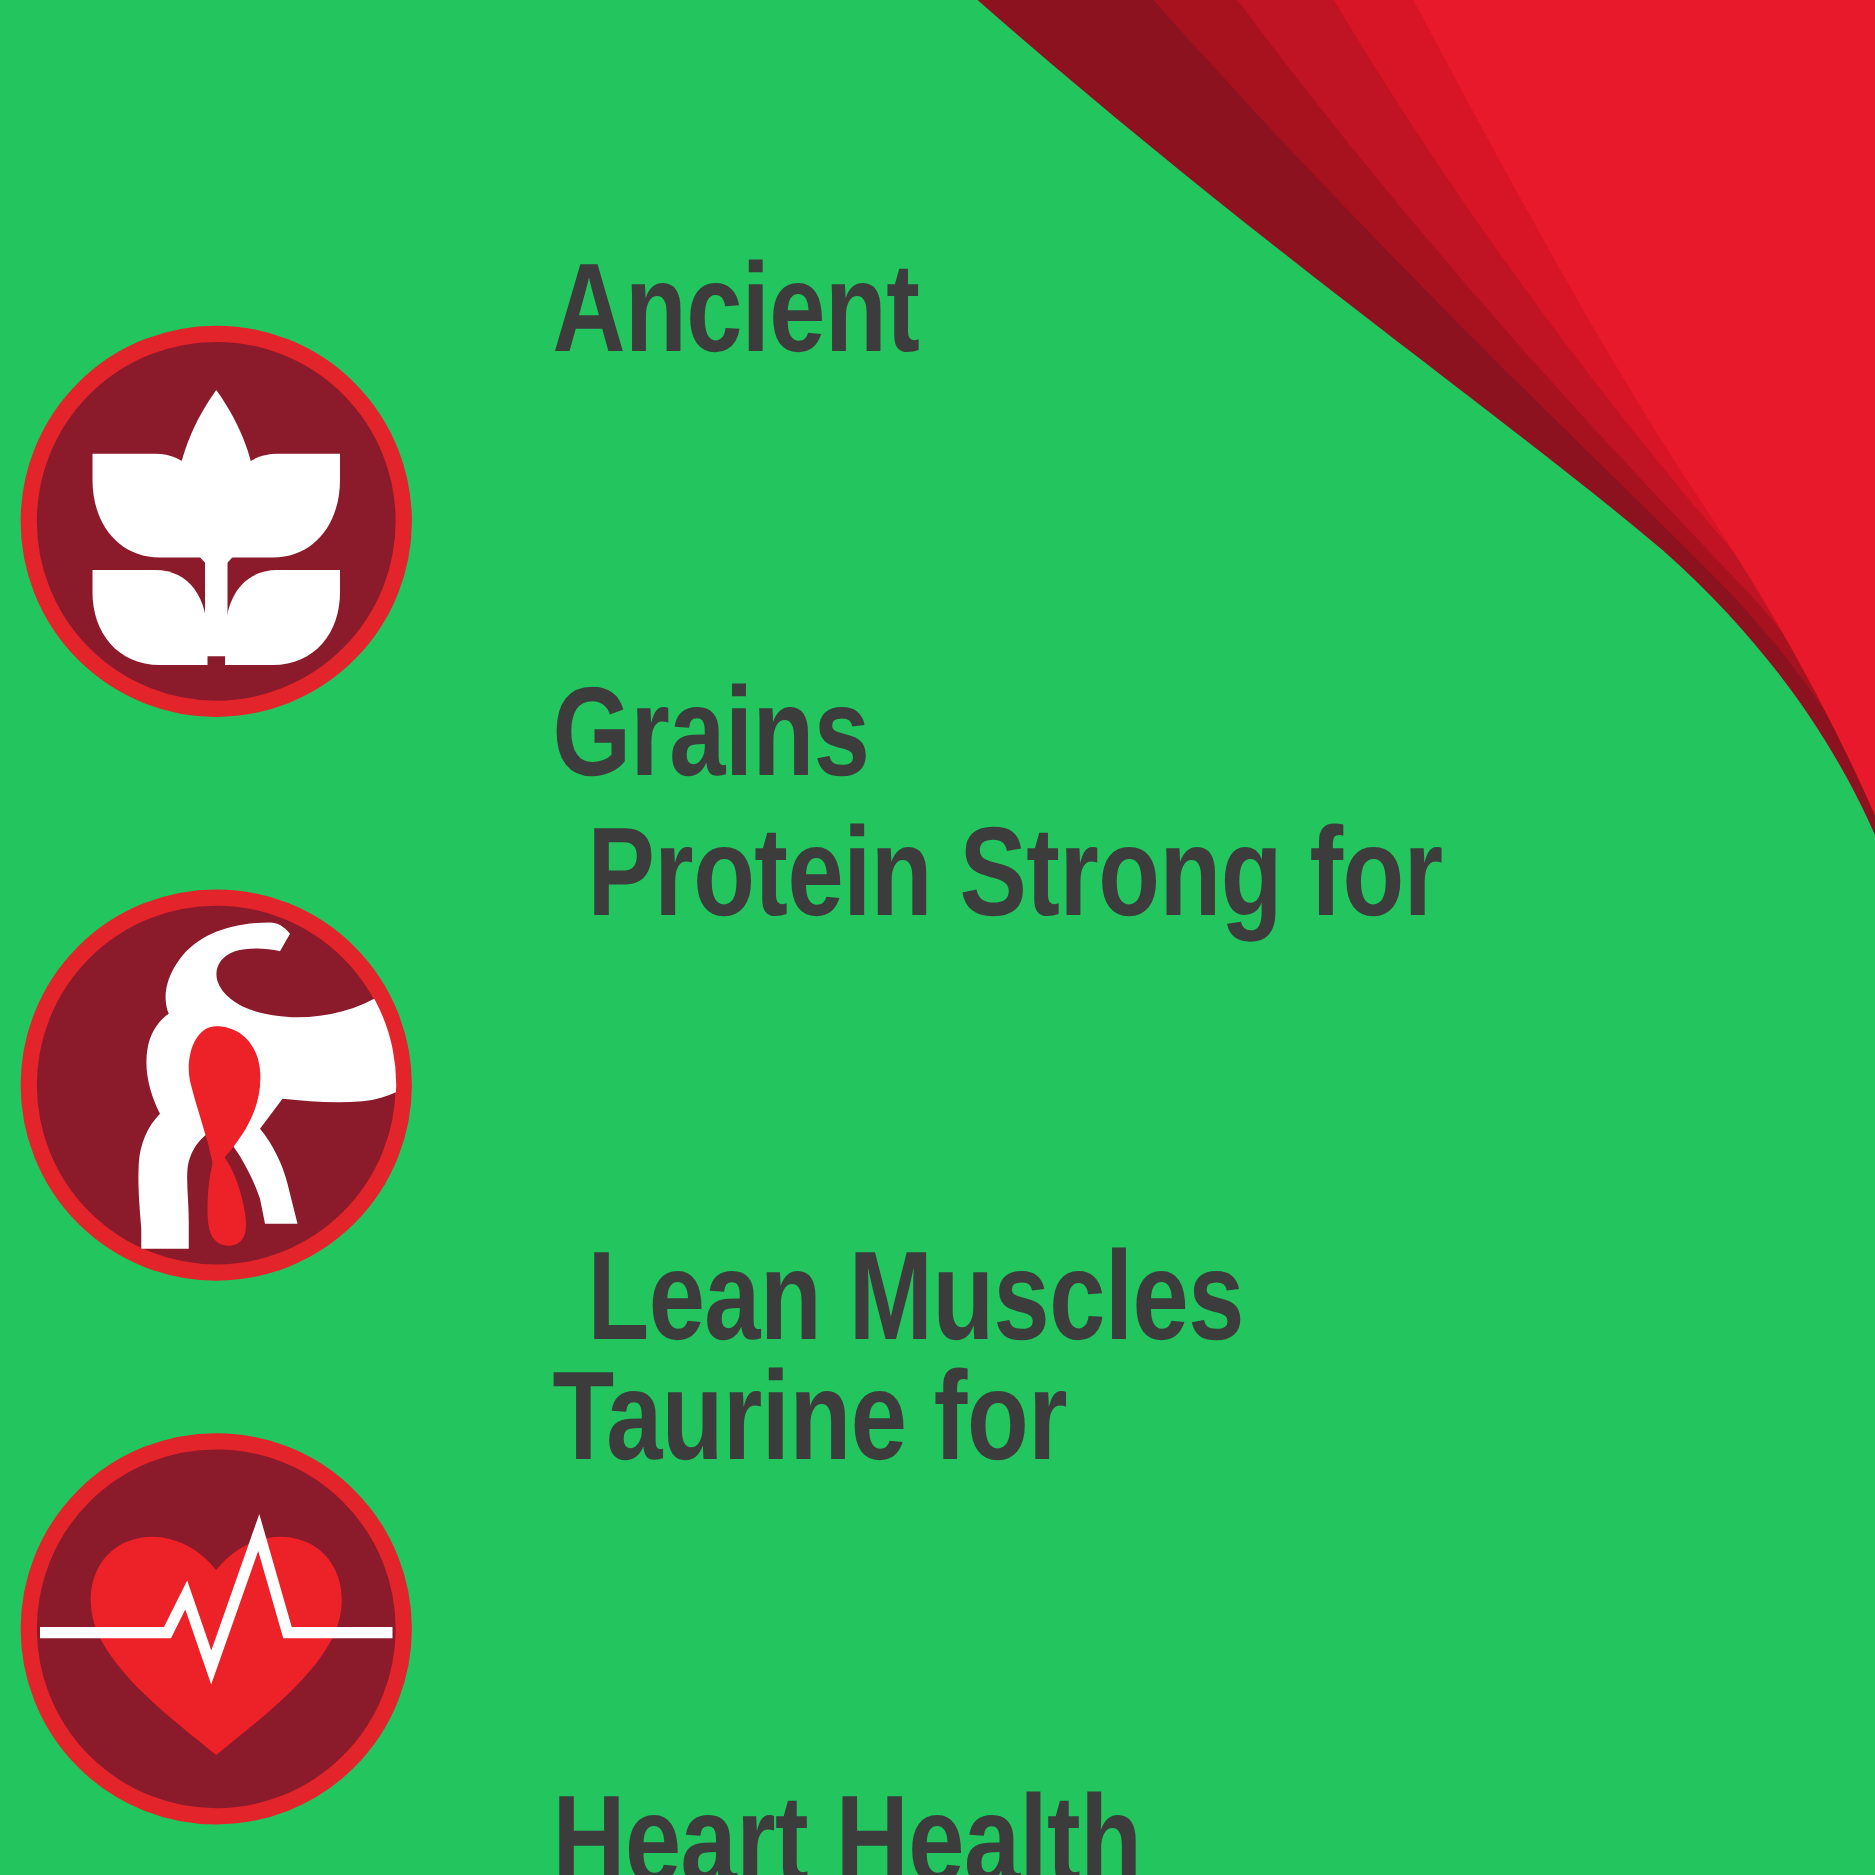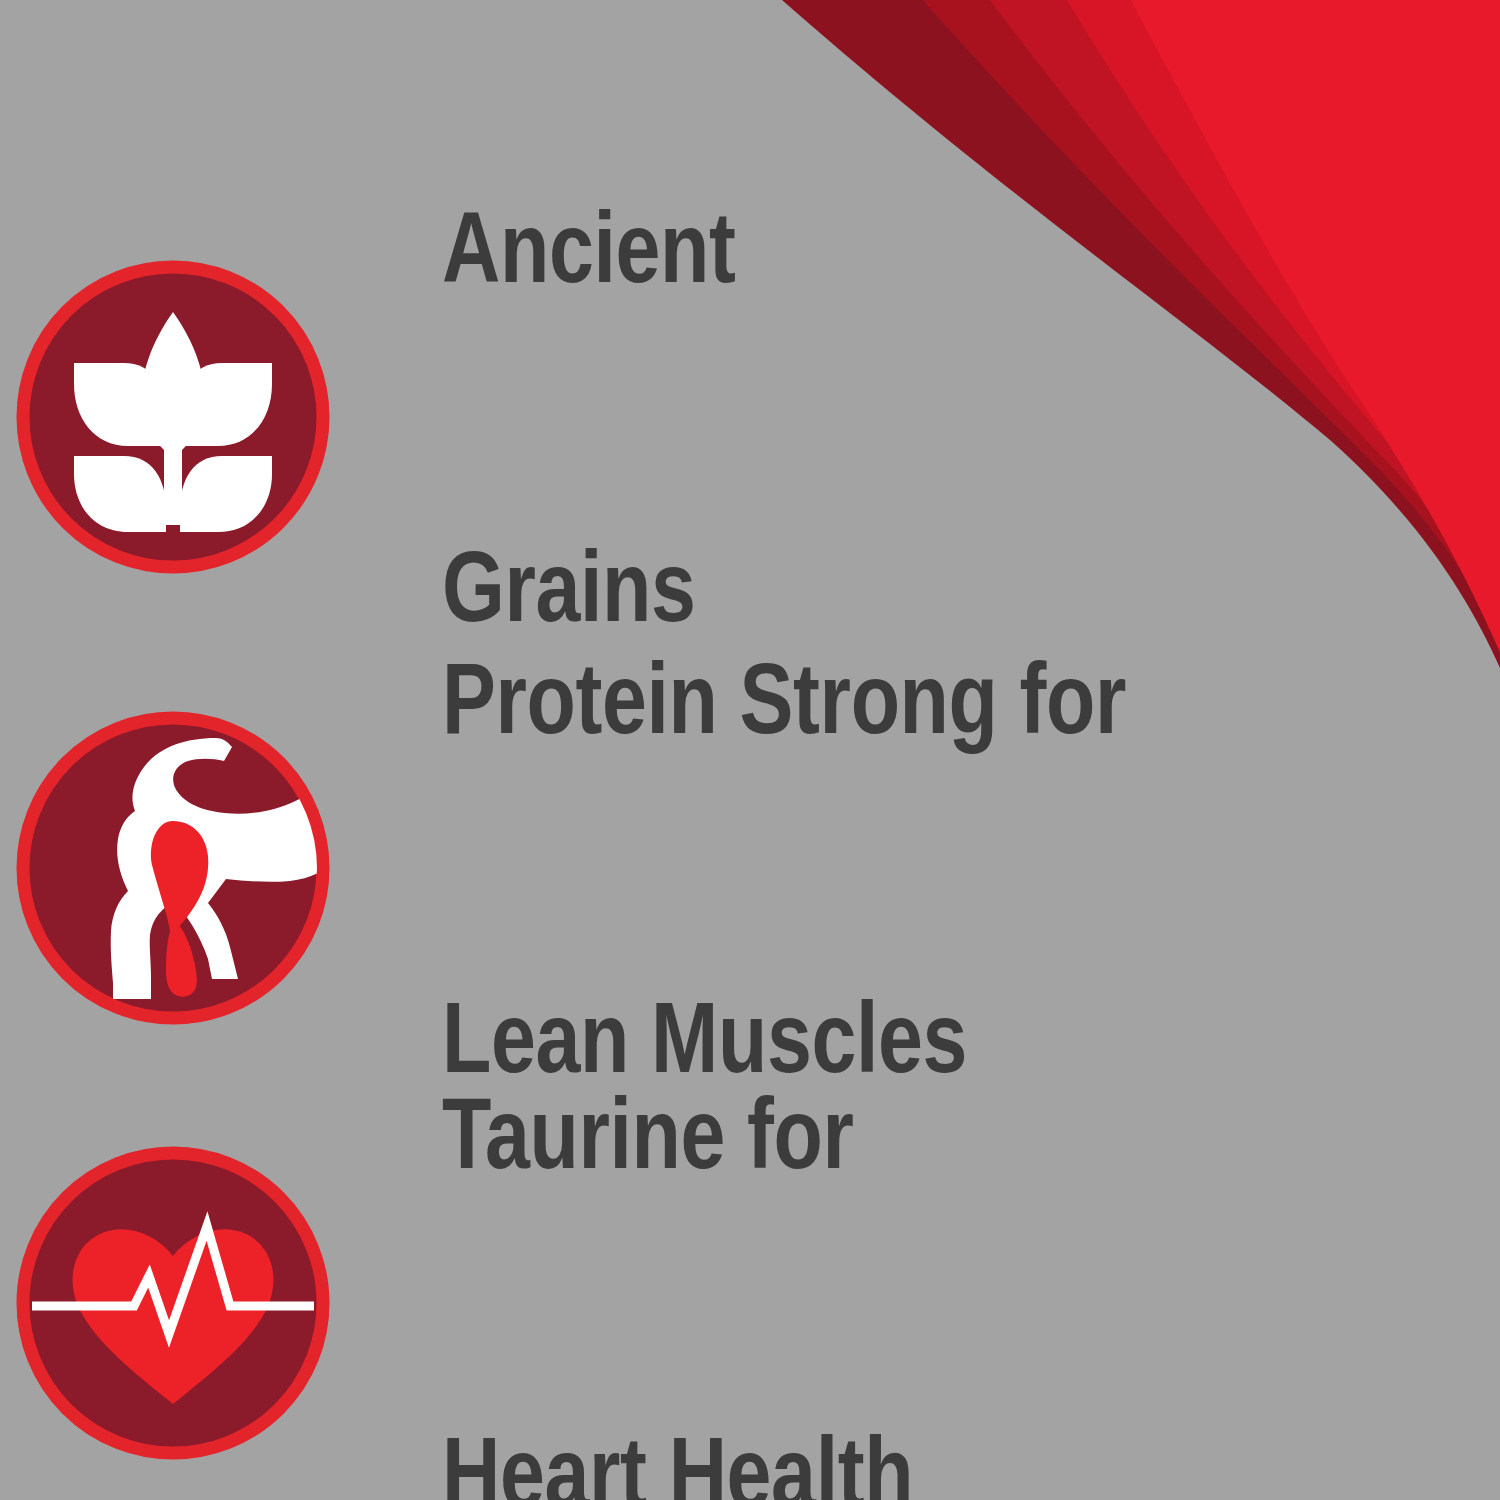--- a/index.html
+++ b/index.html
@@ -7,21 +7,21 @@
     padding: 0;
     background: #ffffff;
   }
   body {
     font-family: "Liberation Sans", sans-serif;
   }
   #page {
     position: relative;
     width: 1500px;
     height: 1500px;
-    background: #a3a3a3;
+    background: #22c55e;
     overflow: hidden;
   }
 
   
   #swoosh-layer {
     position: absolute;
     top: 0;
     left: 0;
     width: 1500px;
     height: 1500px;
@@ -31,21 +31,21 @@
   
   .feature-row {
     position: absolute;
     left: 0;
     width: 1200px;
     height: 320px;
     display: flex;
     align-items: center;
   }
   #feature-row-0 { top: 257px; }
-  #feature-row-1 { top: 708px; }
+  #feature-row-1 { top: 708px; gap: 28px; }
   #feature-row-2 { top: 1143px; }
 
   .badge {
     position: relative;
     width: 314px;
     height: 314px;
     margin-left: 16px;
     flex: 0 0 auto;
   }
   .badge svg { display: block; width: 314px; height: 314px; }

